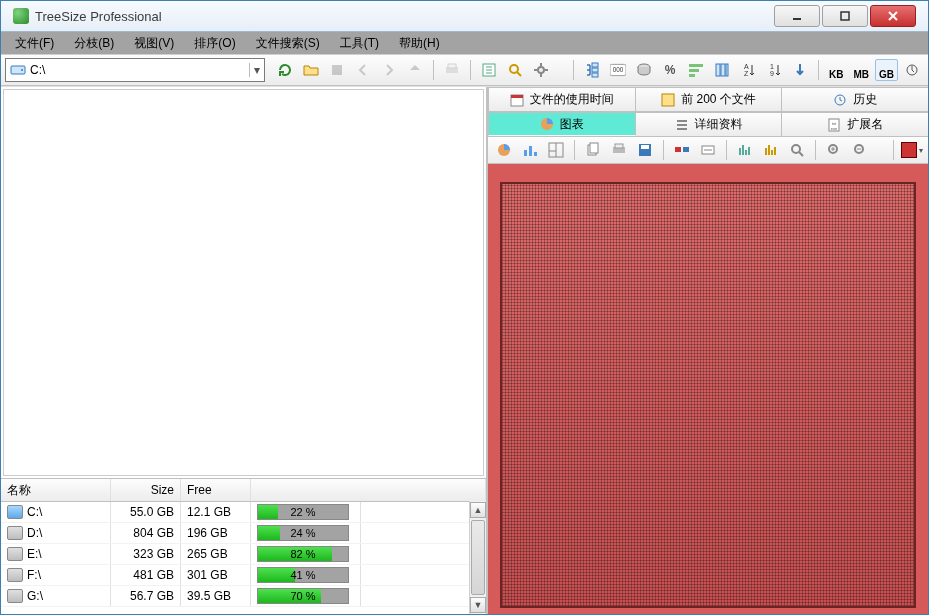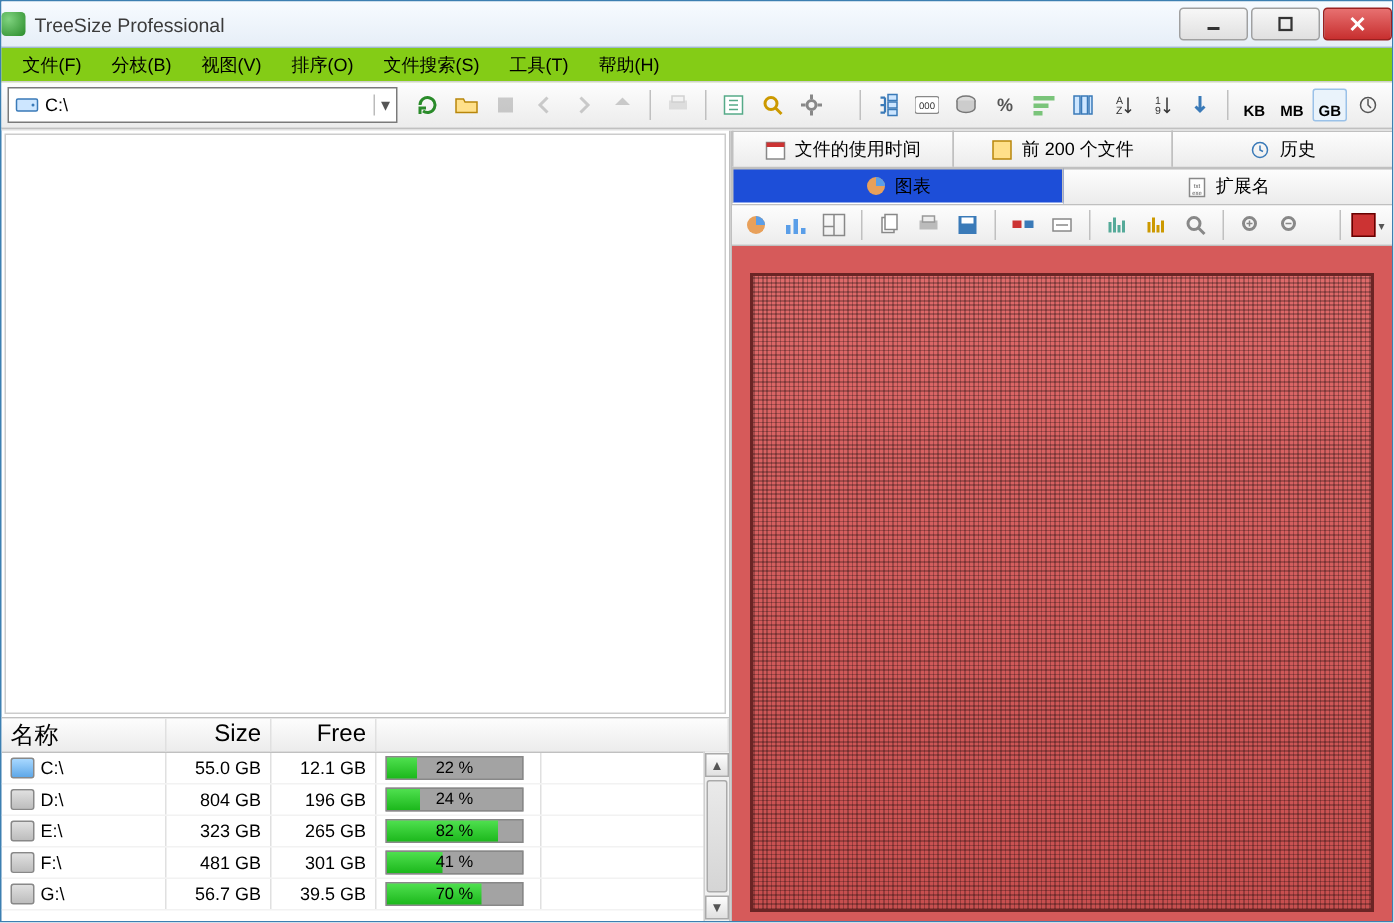--- a/index.html
+++ b/index.html
@@ -23,21 +23,21 @@
     flex-direction: column;
     position: relative;
   }
   
   .titlebar {
     height: 30px;
     background: linear-gradient(#f7fbff, #e6eef7);
     border-bottom: 1px solid #9fb8cf;
     display: flex;
     align-items: center;
-    padding: 0 0;
+    padding: 0 12px;
   }
   .titlebar .app-icon {
     width: 16px; height: 16px;
     margin-right: 6px;
     background: radial-gradient(circle at 30% 30%, #7fd37f, #2a8b2a);
     border-radius: 3px;
   }
   .titlebar .title {
     color: #3b3b3b;
     font-size: 13px;
@@ -57,21 +57,21 @@
   .winbtn.close {
     background: linear-gradient(#e77070, #c72f2f);
     color: #fff;
     border-color: #9a2020;
   }
   .winbtn svg { width: 12px; height: 12px; }
 
   
   .menubar {
     height: 22px;
-    background: #84cc16;
+    background: #a3a3a3;
     border-bottom: 1px solid #d0d0d0;
     display: flex;
     align-items: stretch;
     padding: 0 4px;
   }
   .menu-item {
     padding: 0 10px;
     display: flex;
     align-items: center;
     cursor: pointer;
@@ -156,32 +156,32 @@
   }
   .drive-table {
     flex: 1;
     overflow: hidden;
   }
   .dt-head {
     display: flex;
     height: 22px;
     background: linear-gradient(#fdfdfd, #ececec);
     border-bottom: 1px solid #c0c0c0;
-    font-size: 16px;
+    font-size: 12px;
   }
   .dt-head > div, .dt-row > div {
     padding: 0 6px;
     display: flex;
     align-items: center;
     border-right: 1px solid #e0e0e0;
     box-sizing: border-box;
   }
   .col-name { width: 110px; }
   .col-size { width: 70px; justify-content: flex-end; }
-  .col-free { width: 70px; justify-content: flex-end; }
+  .col-free { width: 70px; }
   .col-pfree { width: 110px; }
   .col-rest { flex: 1; }
   .dt-body { }
   .dt-row {
     display: flex;
     height: 20px;
     font-size: 12px;
     border-bottom: 1px solid #f2f2f2;
   }
   .drive-ico {
@@ -257,21 +257,21 @@
     margin-right: -1px;
     display: flex;
     align-items: center;
     justify-content: center;
     gap: 6px;
     background: linear-gradient(#fdfdfd,#ececec);
     cursor: pointer;
     font-size: 12px;
   }
   .tab.active {
-    background: #1d4ed8;
+    background: #5eead4;
     border-bottom: 1px solid #fff;
     position: relative;
     z-index: 1;
   }
   .tab .ico {
     width: 14px; height: 14px;
   }
   .chart-toolbar {
     height: 26px;
     background: linear-gradient(#fdfdfd,#ececec);
@@ -629,20 +629,26 @@
       <div class="tab-row">
         <div class="tab active">
           <svg class="ico" viewBox="0 0 14 14">
               <circle cx="7" cy="7" r="6" fill="#e8a05a"></circle>
               <path d="M7 7V1a6 6 0 0 1 6 6z" fill="#5a9ee8"></path>
             </svg>
           <span>图表</span>
         </div>
         <div class="tab">
           <svg class="ico" viewBox="0 0 14 14">
+              <path d="M2 3h10M2 7h10M2 11h10" stroke="#888" stroke-width="2"></path>
+            </svg>
+          <span>详细资料</span>
+        </div>
+        <div class="tab">
+          <svg class="ico" viewBox="0 0 14 14">
               <rect x="2" y="1" width="10" height="12" fill="#fff" stroke="#888"></rect>
               <text x="7" y="7" font-size="4" text-anchor="middle" fill="#555">txt</text>
               <text x="7" y="12" font-size="4" text-anchor="middle" fill="#555">exe</text>
             </svg>
           <span>扩展名</span>
         </div>
       </div>
 
       <div class="chart-toolbar">
         <div class="tb-btn">

